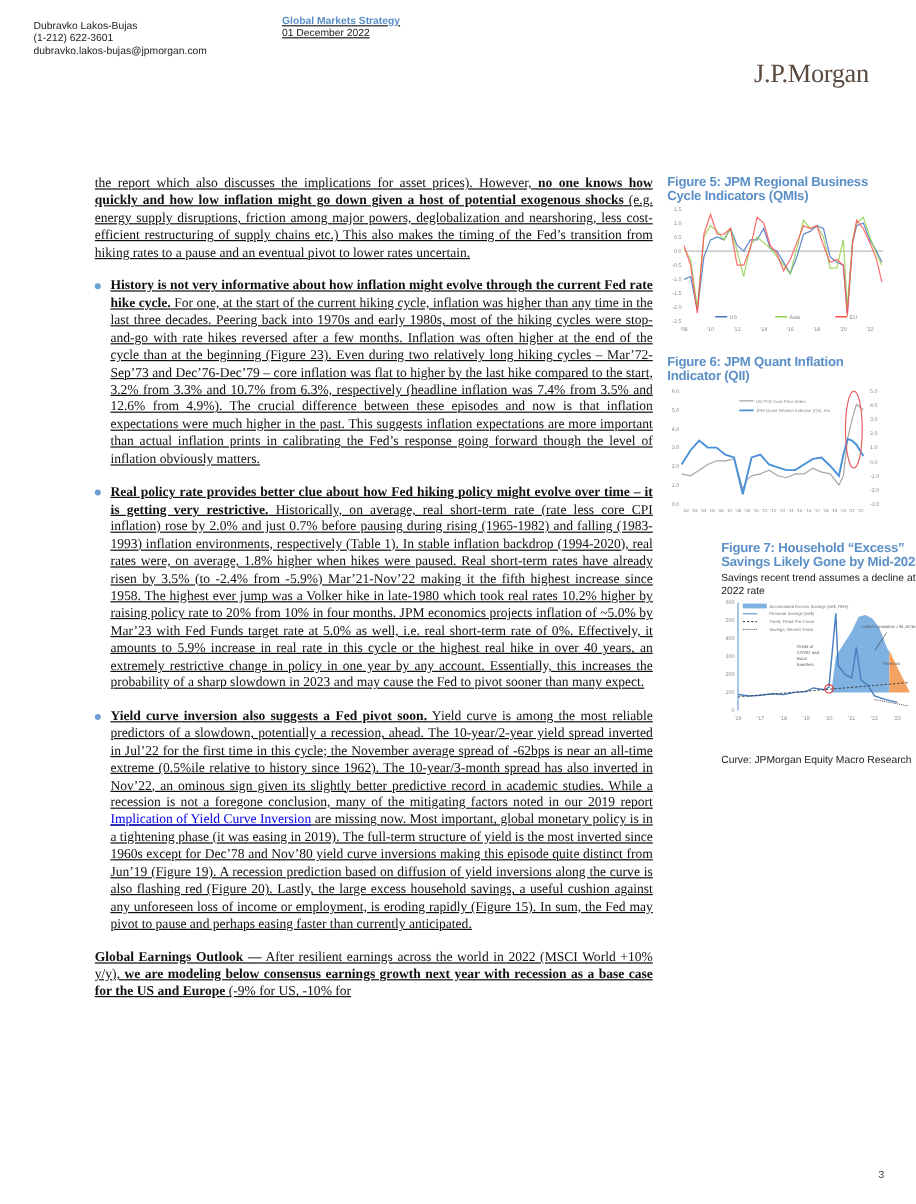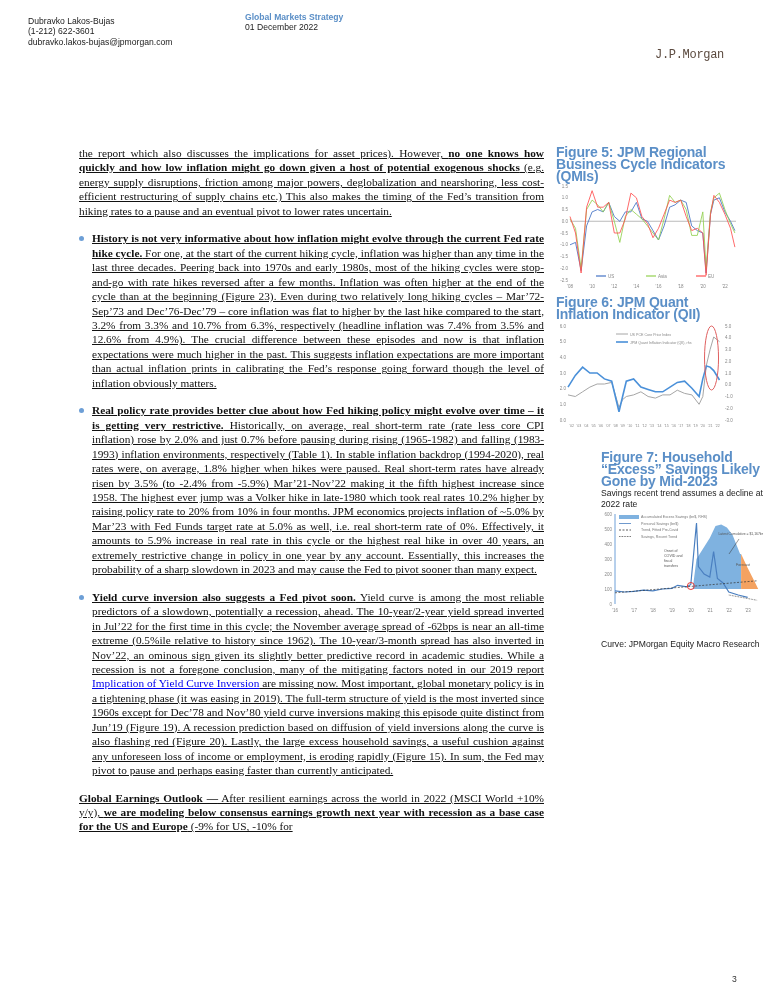--- a/index.html
+++ b/index.html
@@ -1,29 +1,29 @@
 <!DOCTYPE html>
 <html><head>
 <meta charset="utf-8">
 <style>
   html, body { margin:0; padding:0; background:#fff; }
   body { width:763px; height:1003px; position:relative; overflow:hidden; font-family:"Liberation Serif", serif; color:#111; }
   .hdr { position:absolute; font-family:"Liberation Sans", sans-serif; font-size:8.6px; line-height:10.3px; color:#222; }
   .hdr-author { left:28px; top:16px; }
-  .hdr-strat { left:245px; top:12px; }
+  .hdr-strat { left:235px; top:12px;text-decoration:underline; }
   .hdr-strat .dept { color:#5b8fc7; font-weight:bold; }
-  .logo { position:absolute; right:39px; top:48px; font-family:Liberation Mono, monospace; font-size:12px; color:#5b4a3f; letter-spacing:-0.3px; }
+  .logo { position:absolute; right:39px; top:48px; font-family:Liberation Serif, serif; font-size:22px; color:#5b4a3f; letter-spacing:-0.3px; }
   .main { position:absolute; left:79px; top:146px; width:465px; font-size:11.3px; line-height:14.45px; text-align:justify;text-decoration:underline; }
   .main p { margin:0 0 13px 0; }
   .bullet { position:relative; padding-left:13px; margin:0 0 13px 0; }
   .bullet .dot { position:absolute; left:0; top:5px; width:5px; height:5px; border-radius:50%; background:#6d9fd6; }
   .main b { font-weight:bold; }
   .main a { color:#0000ee; text-decoration:underline;margin-top:38px; }
   .side { position:absolute; left:556px; width:185px; font-family:"Liberation Sans", sans-serif; }
-  .fig-title { color:#5b8fc7; font-weight:bold; font-size:14px; line-height:12px; letter-spacing:-0.2px; }
+  .fig-title { color:#5b8fc7; font-weight:bold; font-size:11px; line-height:12px; letter-spacing:-0.2px; }
   .fig-sub { font-size:8.6px; line-height:11px; color:#222; margin-top:1px; }
   .fig-src { font-size:8.6px; color:#222; }
   svg text { font-family:"Liberation Sans", sans-serif; }
   .pageno { position:absolute; left:732px; top:974px; font-family:"Liberation Sans", sans-serif; font-size:8.6px; color:#333; }
 </style>
 </head>
 <body>
 
 <div class="hdr hdr-author">
   <div>Dubravko Lakos-Bujas</div>

